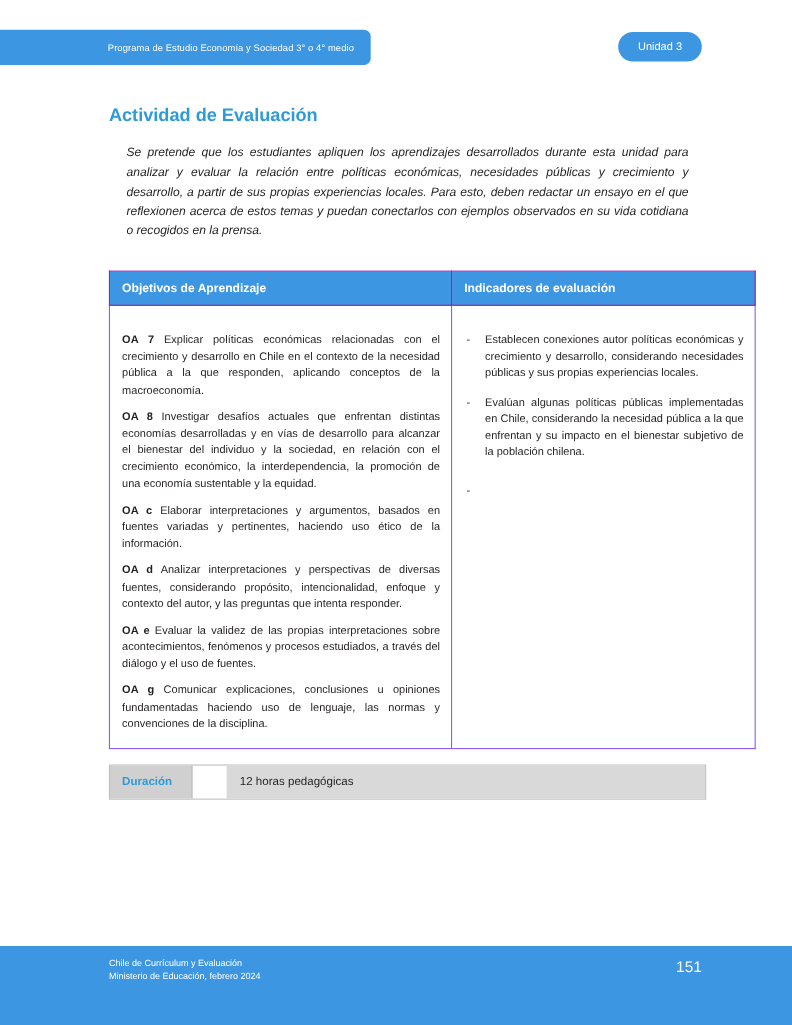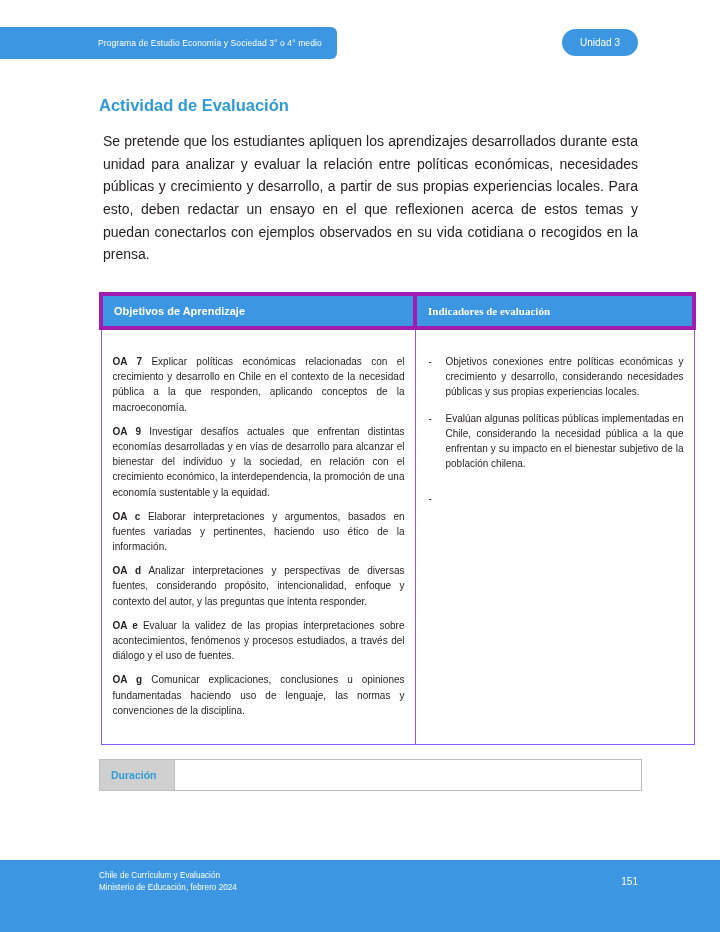--- a/index.html
+++ b/index.html
@@ -68,58 +68,59 @@
     margin: 16px 0 15px 0;
     font-weight: bold;
   }
   .subtitle {
     font-size: 10.5px;
     color: #2e9bd6;
     font-weight: bold;
     margin: 0 0 9px 0;
   }
   .intro {
-    font-size: 14px;
+    font-size: 11px;
     line-height: 1.62;
     text-align: justify;
-    margin: 4px;
+    margin: 16px;
     color: #231f20;
+    font-style: italic;
   }
 
   
   table.oa-table {
     margin-top: 26px;
     border-collapse: collapse;
     width: 543px;
     table-layout: fixed;
   }
   table.oa-table th {
     background: #3d96e2;
     color: #ffffff;
     font-size: 11px;
     text-align: left;
     font-weight: bold;
     padding: 9px 10px 9px 11px;
-    border: 4px solid #a21caf;
+    border: 1px solid #a21caf;
     vertical-align: middle;
   }
   th.col-left { width: 289px; }
-  th.col-right { width: 254px; font-family: Liberation Serif, serif; }
+  th.col-right { width: 254px; }
   table.oa-table td {
     border: 1px solid #8b5cf6;
     vertical-align: top;
     padding: 24px 10px 10px 11px;
     font-size: 10px;
     line-height: 1.52;
     text-align: justify;
   }
   .oa-para {
     margin: 0 0 9px 0;
   }
-  .oa-para:last-child { margin-bottom: 16px; }
+  .oa-para:last-child { margin-bottom: 4px; }
   .oa-code { font-weight: bold; }
 
   .ind-list {
     list-style: none;
     margin: 0;
     padding: 0;
   }
   .ind-list li {
     position: relative;
     padding-left: 19px;
@@ -180,21 +181,21 @@
     bottom: 38px;
     color: #ffffff;
     font-size: 8.2px;
     line-height: 1.45;
   }
   .footer-page {
     position: absolute;
     right: 82px;
     bottom: 45px;
     color: #ffffff;
-    font-size: 10px;
+    font-size: 14px;
   }
 </style>
 </head>
 <body>
 
 <div class="page">
 
   <div class="header-band">
     <span class="header-band-text">Programa de Estudio Economía y Sociedad 3° o 4° medio</span>
   </div>
@@ -211,39 +212,40 @@
       <thead>
         <tr>
           <th class="col-left">Objetivos de Aprendizaje</th>
           <th class="col-right">Indicadores de evaluación</th>
         </tr>
       </thead>
       <tbody>
         <tr>
           <td>
             <p class="oa-para"><span class="oa-code">OA 7</span> <span>Explicar políticas económicas relacionadas con el crecimiento y desarrollo en Chile en el contexto de la necesidad pública a la que responden, aplicando conceptos de la macroeconomía.</span></p>
-            <p class="oa-para"><span class="oa-code">OA 9</span> <span>Investigar desafíos actuales que enfrentan distintas economías desarrolladas y en vías de desarrollo para alcanzar el bienestar del individuo y la sociedad, en relación con el crecimiento económico, la interdependencia, la promoción de una economía sustentable y la equidad.</span></p>
+            <p class="oa-para"><span class="oa-code">OA 8</span> <span>Investigar desafíos actuales que enfrentan distintas economías desarrolladas y en vías de desarrollo para alcanzar el bienestar del individuo y la sociedad, en relación con el crecimiento económico, la interdependencia, la promoción de una economía sustentable y la equidad.</span></p>
             <p class="oa-para"><span class="oa-code">OA c</span> <span>Elaborar interpretaciones y argumentos, basados en fuentes variadas y pertinentes, haciendo uso ético de la información.</span></p>
             <p class="oa-para"><span class="oa-code">OA d</span> <span>Analizar interpretaciones y perspectivas de diversas fuentes, considerando propósito, intencionalidad, enfoque y contexto del autor, y las preguntas que intenta responder.</span></p>
             <p class="oa-para"><span class="oa-code">OA e</span> <span>Evaluar la validez de las propias interpretaciones sobre acontecimientos, fenómenos y procesos estudiados, a través del diálogo y el uso de fuentes.</span></p>
             <p class="oa-para"><span class="oa-code">OA g</span> <span>Comunicar explicaciones, conclusiones u opiniones fundamentadas haciendo uso de lenguaje, las normas y convenciones de la disciplina.</span></p>
           </td>
           <td>
             <ul class="ind-list">
-              <li>Objetivos conexiones entre políticas económicas y crecimiento y desarrollo, considerando necesidades públicas y sus propias experiencias locales.</li>
+              <li>Establecen conexiones autor políticas económicas y crecimiento y desarrollo, considerando necesidades públicas y sus propias experiencias locales.</li>
               <li>Evalúan algunas políticas públicas implementadas en Chile, considerando la necesidad pública a la que enfrentan y su impacto en el bienestar subjetivo de la población chilena.</li>
               <li class="empty"></li>
             </ul>
           </td>
         </tr>
       </tbody>
     </table>
 
     <div class="dur-wrap">
       <div class="dur-label">Duración</div>
+      <div class="dur-value">12 horas pedagógicas</div>
     </div>
   </div>
 
   <div class="footer-band"></div>
   <div class="footer-left">
     <div>Chile de Currículum y Evaluación</div>
     <div>Ministerio de Educación, febrero 2024</div>
   </div>
   <div class="footer-page">151</div>
 

